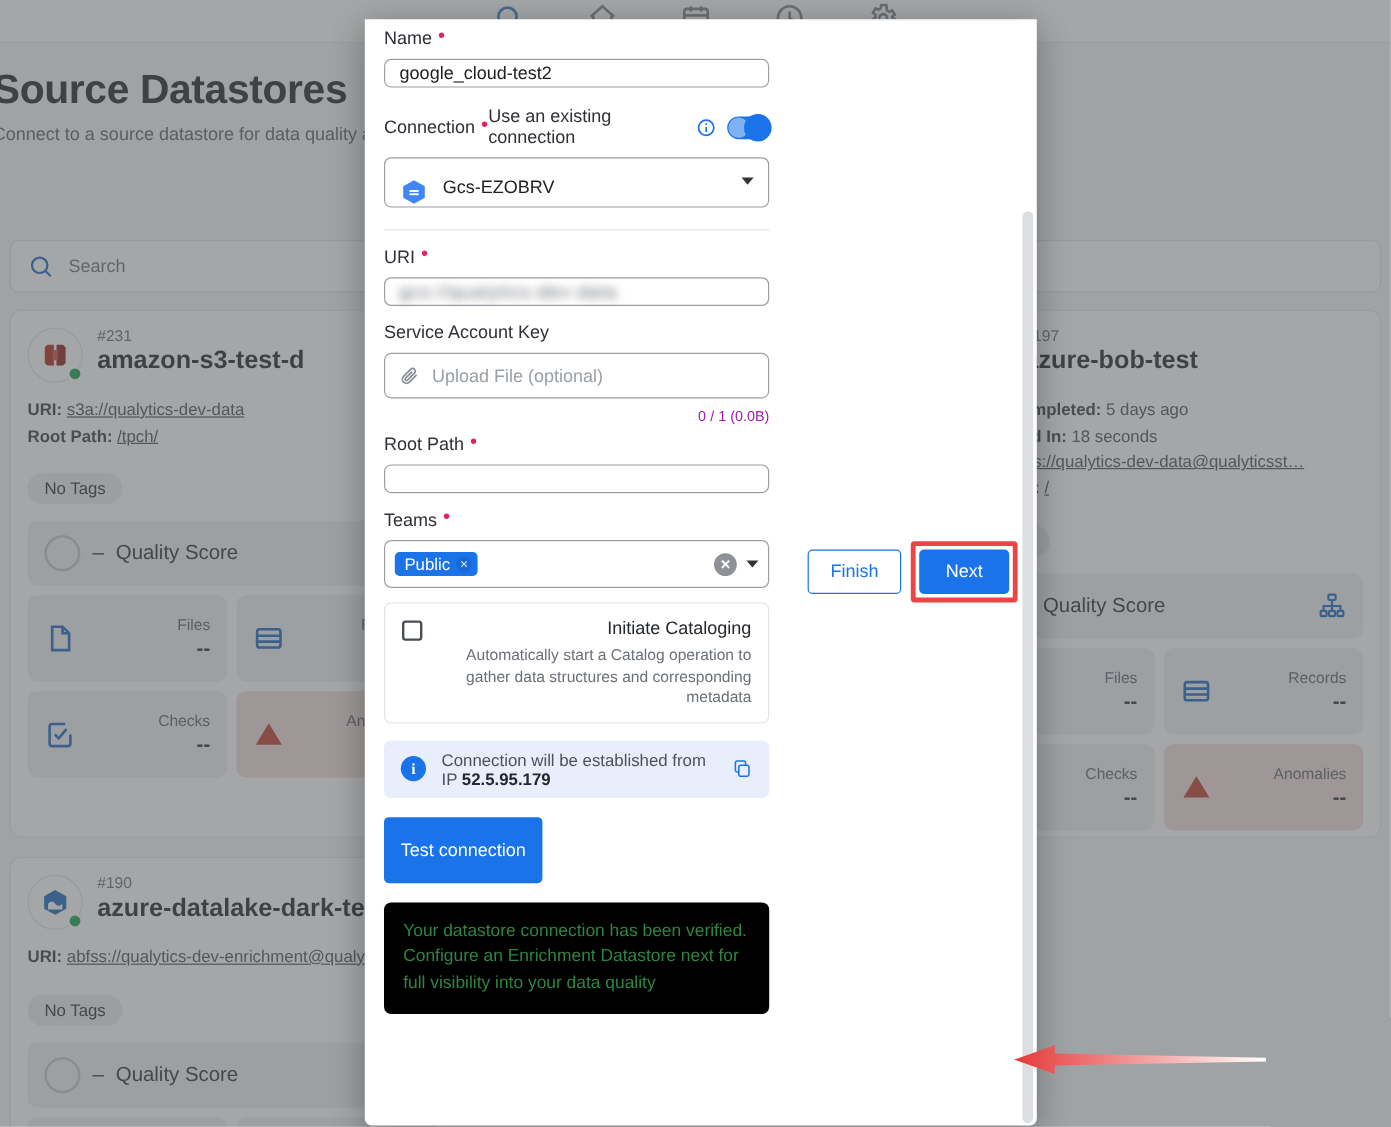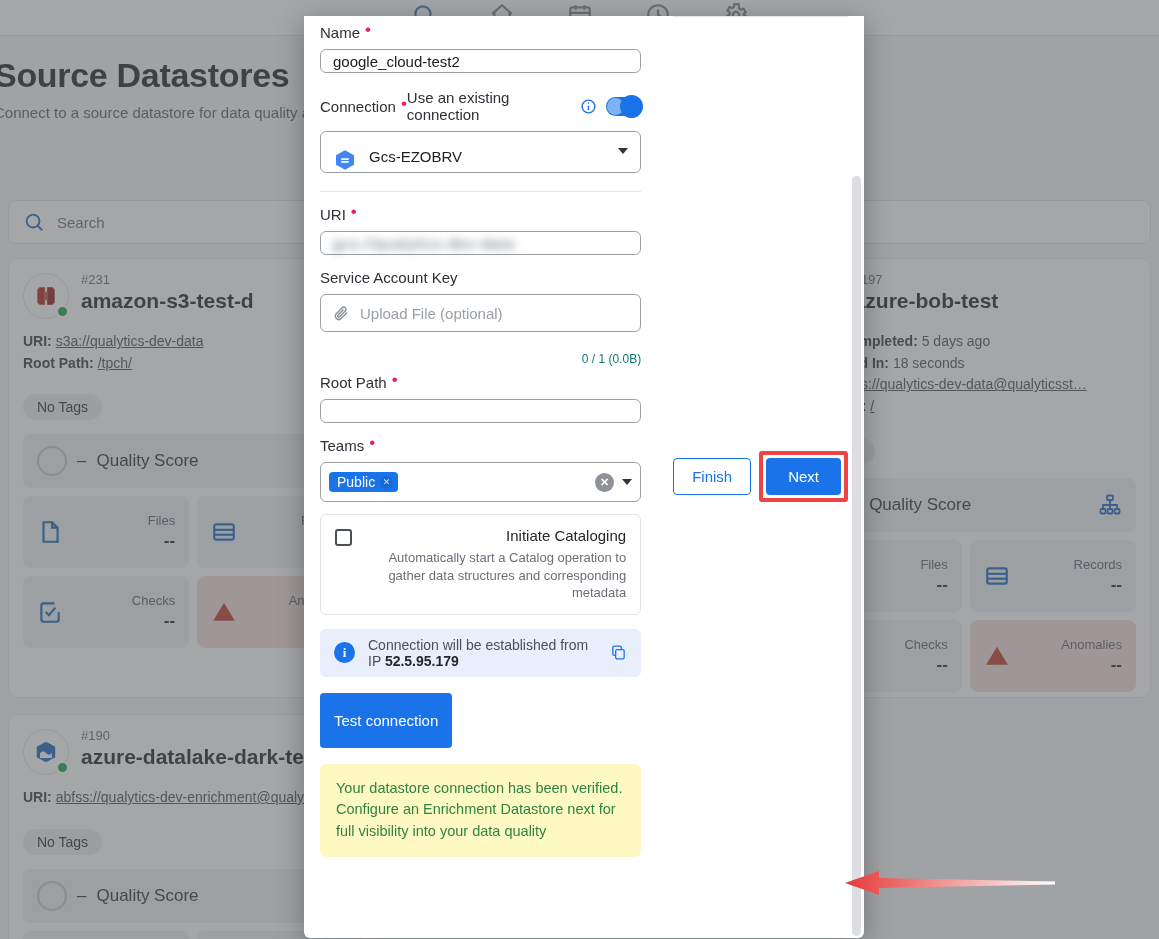--- a/index.html
+++ b/index.html
@@ -158,21 +158,21 @@
     filter: blur(4px);
     font-size: 15px; color: #5c6067; letter-spacing: 1px;
   }
 
   .file-inp {
     margin-top: 8px; width: 100%; height: 38px; border: 1px solid #9aa0a6; border-radius: 6px;
     display: flex; align-items: center; gap: 10px; padding: 0 12px;
   }
   .file-inp svg { width: 17px; height: 17px; display:block; }
   .file-ph { font-size: 15px; color: #9aa0a6; }
-  .file-count { text-align: right; font-size: 12px; color: #0f766e; margin-top: 20px; }
+  .file-count { text-align: right; font-size: 12px; color: #a21caf; margin-top: 8px; }
 
   .chips-box {
     margin-top: 8px; width: 100%; height: 40px; border: 1px solid #9aa0a6; border-radius: 6px;
     display: flex; align-items: center; padding: 0 8px; gap: 8px;
   }
   .chip {
     background: #1a73e8; color: #fff; border-radius: 4px;
     font-size: 14px; padding: 2px 5px 2px 8px; display: flex; align-items: center; gap: 5px;
   }
   .chip-x {
@@ -202,21 +202,21 @@
   .ib-t { font-size: 14px; color: #4b5059; flex: 1; }
   .ib-t b { color: #24272c; }
   .copy-ic svg { width: 17px; height: 17px; display:block; }
 
   .btn-test {
     margin-top: 16px; background: #1a73e8; color: #fff; border: none; border-radius: 4px;
     font-size: 15px; padding: 19px 14px; font-family: inherit; cursor: pointer;
   }
 
   .success-banner {
-    margin-top: 16px; background: #fef9c3; border-radius: 6px;
+    margin-top: 16px; background: #000000; border-radius: 6px;
     padding: 14px 16px; color: #2e8540; font-size: 14.5px; line-height: 1.5;
   }
 
   #modal-footer {
     flex: 0 0 auto; border-top: 1px solid #e2e4e8; margin: 0 16px;
     padding: 14px 0 16px 0; display: flex; justify-content: flex-end; align-items: center; gap: 8px;
   }
   .btn-finish {
     border: 1px solid #1a73e8; color: #1a73e8; background: #fff; border-radius: 4px;
     font-size: 15px; padding: 9px 18px; font-family: inherit; cursor: pointer;

